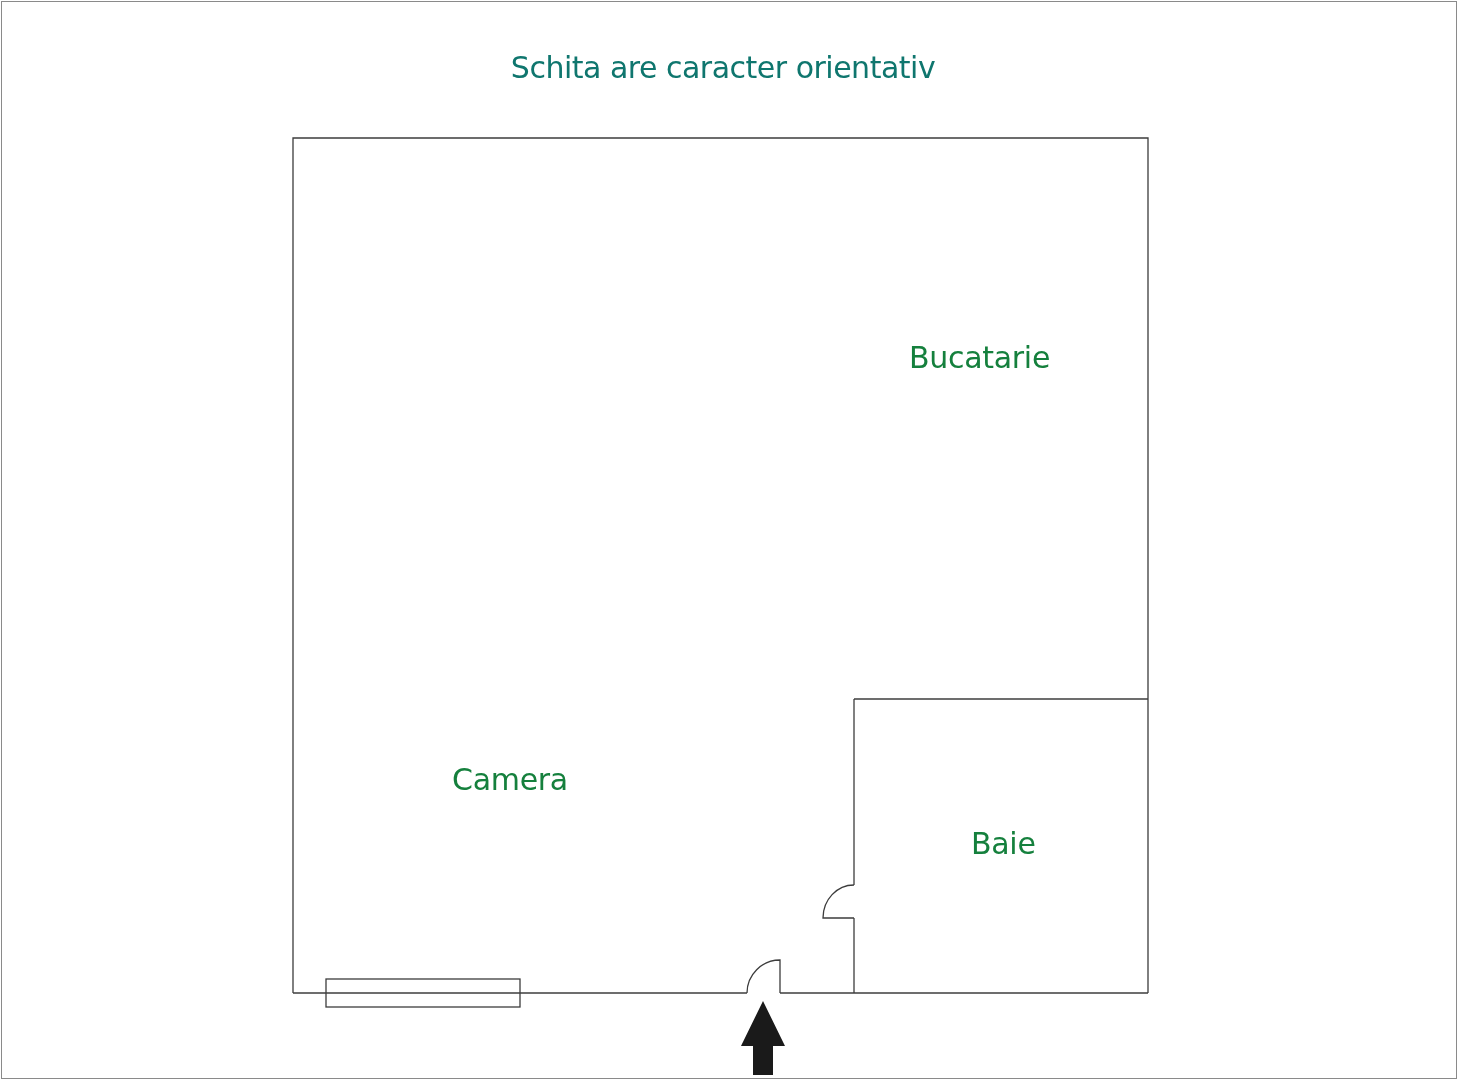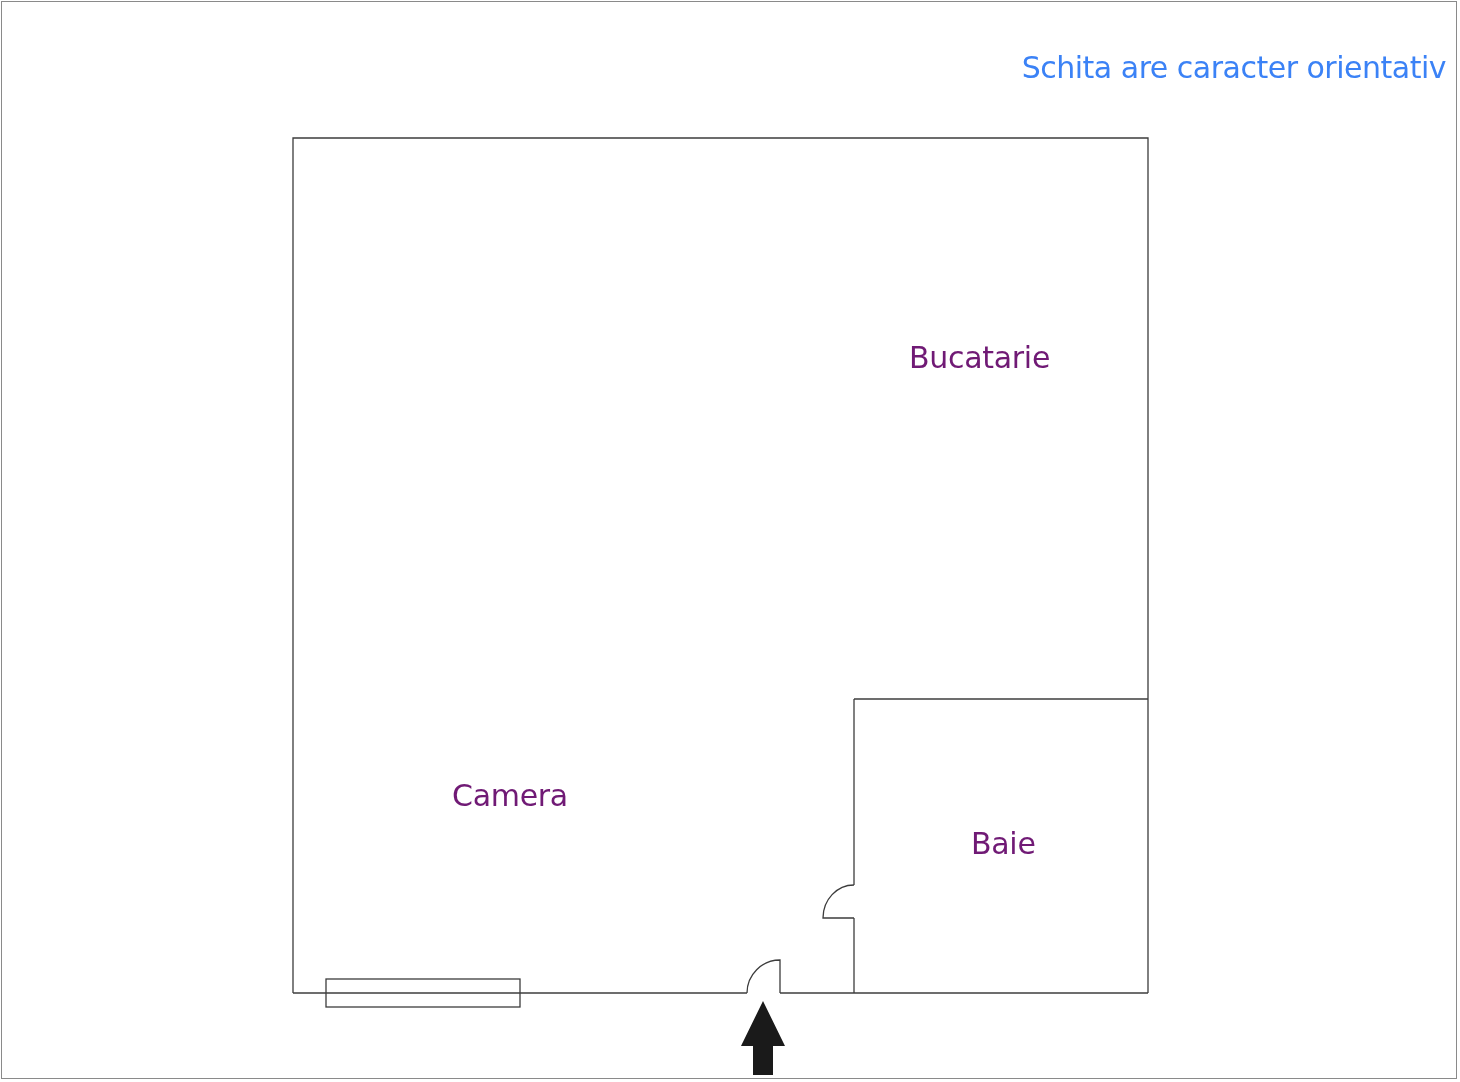--- a/index.html
+++ b/index.html
@@ -2,28 +2,28 @@
 <html><head>
   <meta charset="utf-8">
   <style>
     html, body { margin: 0; padding: 0; background: #ffffff; }
     body { width: 1460px; height: 1082px; position: relative; overflow: hidden; }
     .frame {
       position: absolute; left: 1px; top: 1px; width: 1456px; height: 1078px;
       border: 1px solid #8a8a8a; box-sizing: border-box;
     }
     .title {
-      position: absolute; left: 0; top: 50px; width: 1446px; text-align: right;
-      font-family: "DejaVu Sans", sans-serif; font-size: 30px; color: #3b82f6;
+      position: absolute; left: 0; top: 50px; width: 1446px; text-align: center;
+      font-family: "DejaVu Sans", sans-serif; font-size: 30px; color: #0f766e;
       letter-spacing: -0.5px;
     }
     svg.plan { position: absolute; left: 0; top: 0; }
     .label {
       position: absolute; font-family: "DejaVu Sans", sans-serif; font-size: 30px;
-      color: #701a75; white-space: nowrap; letter-spacing: -0.3px;
+      color: #15803d; white-space: nowrap; letter-spacing: -0.3px;
     }
   </style>
 </head>
 <body>
 
 <div class="frame"></div>
 
 <div class="title">Schita are caracter orientativ</div>
 
 <svg class="plan" width="1460" height="1082" viewBox="0 0 1460 1082">
@@ -45,14 +45,14 @@
 
     <path d="M747,993 A33,33 0 0 1 780,960 L780,993"></path>
 
     <rect x="326" y="979" width="194" height="28"></rect>
   </g>
 
   <polygon fill="#1a1a1a" points="763,1001 785,1046 773,1046 773,1075 753,1075 753,1046 741,1046"></polygon>
 </svg>
 
 <div class="label" style="left:909px; top:340px;">Bucatarie</div>
-<div class="label" style="left:452px; top:762px;margin-top:16px;">Camera</div>
+<div class="label" style="left:452px; top:762px;">Camera</div>
 <div class="label" style="left:971px; top:826px;">Baie</div>
 
 </body></html>

